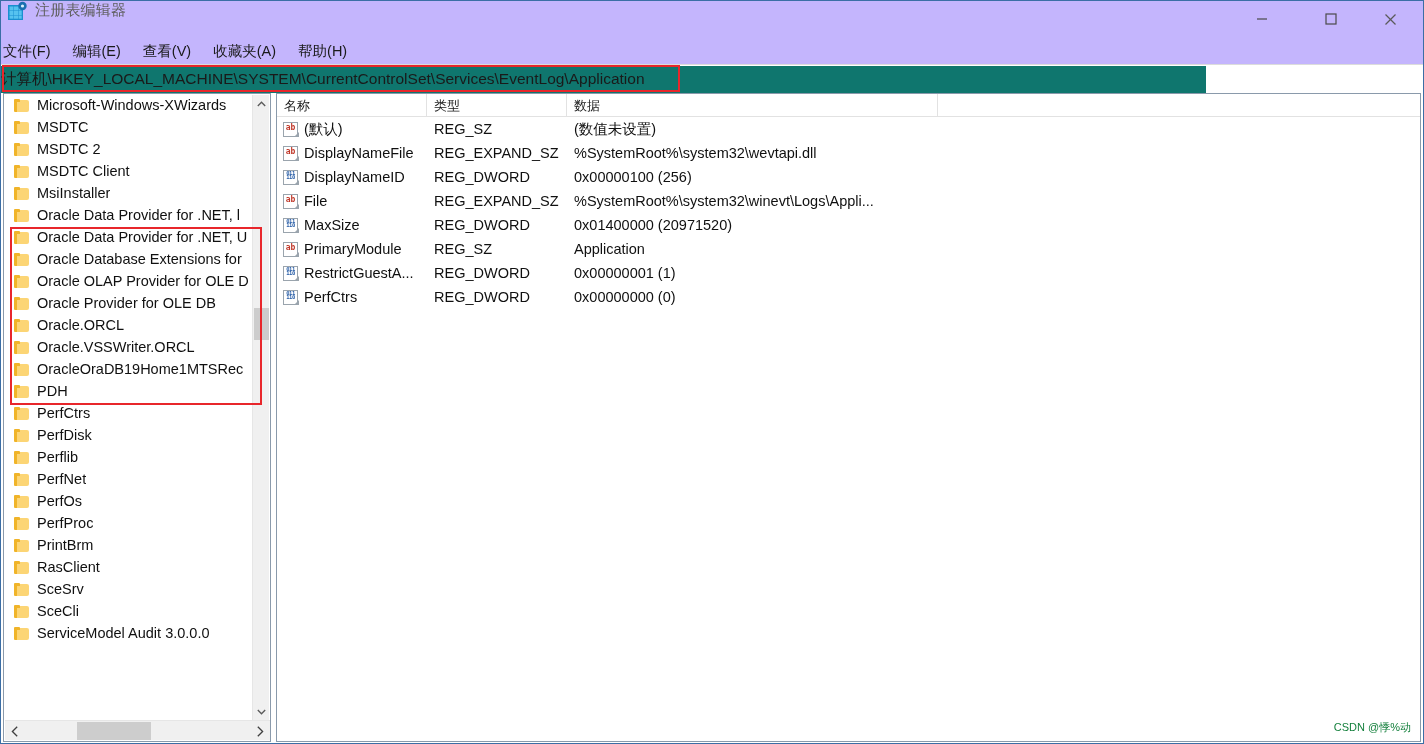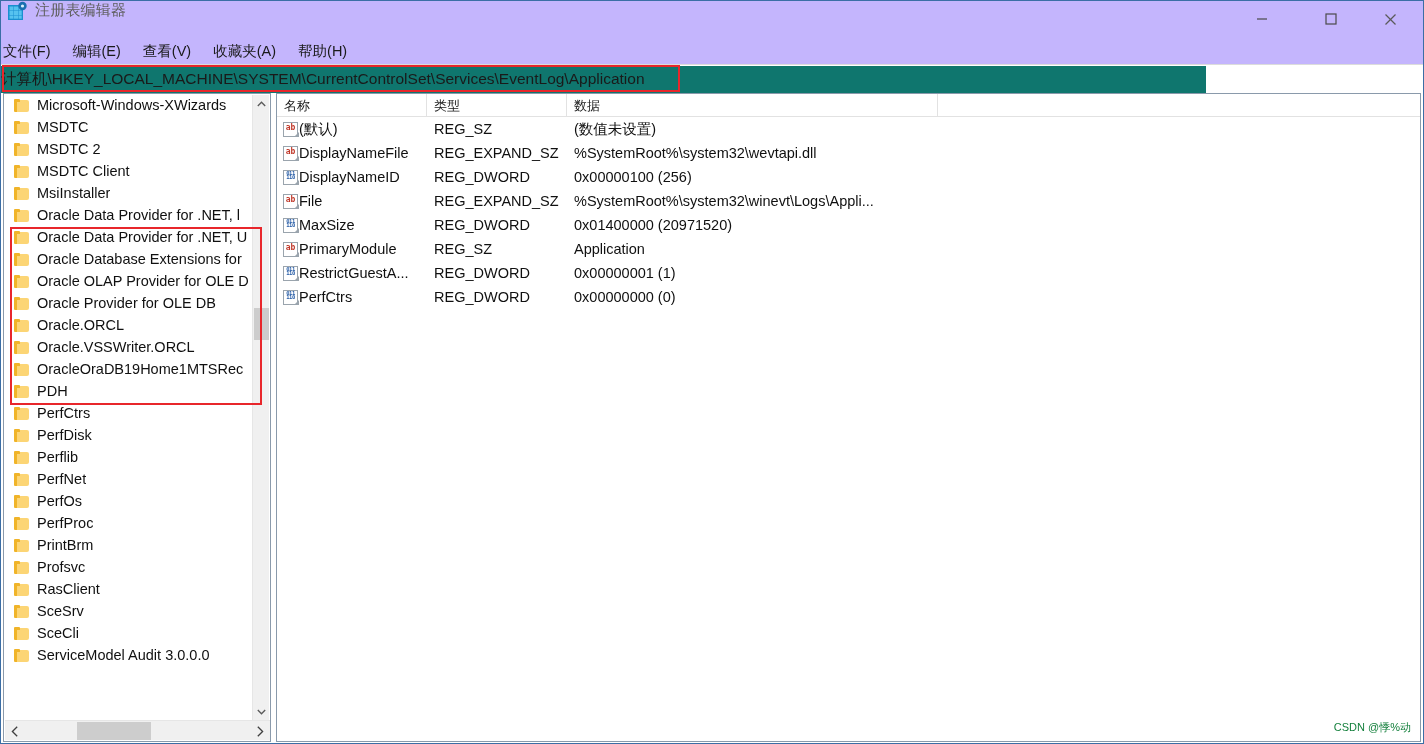--- a/index.html
+++ b/index.html
@@ -222,21 +222,21 @@
     height: 24px;
     font-size: 14.5px; color: #101010;
     white-space: nowrap;
   }
   .vc { overflow: hidden; }
   .vc-name { width: 150px; display: flex; align-items: center; padding-left: 6px; }
   .vc-type { width: 140px; padding-left: 7px; }
   .vc-data { width: 371px; padding-left: 7px; }
 
   
-  .vico { width: 16px; height: 15px; flex: none; position: relative; text-decoration: underline; }
+  .vico { width: 16px; height: 15px; margin-right: 5px; flex: none; position: relative; text-decoration: underline; }
   .vico .sheet {
     position:absolute; left:0; top:0; width:15px; height:15px;
     background:#ffffff; border:1px solid #9aa4ad;
   }
   .vico .corner {
     position:absolute; right:0px; bottom:0px;
     width:0; height:0;
     border-left:5px solid transparent;
     border-bottom:5px solid #9aa4ad;
   }
@@ -401,24 +401,20 @@
           <div class="tree-row">
             <span class="folder-ico"></span>
             <span class="tree-label">PerfProc</span>
           </div>
           <div class="tree-row">
             <span class="folder-ico"></span>
             <span class="tree-label">PrintBrm</span>
           </div>
           <div class="tree-row">
             <span class="folder-ico"></span>
-            <span class="tree-label">Profsvc</span>
-          </div>
-          <div class="tree-row">
-            <span class="folder-ico"></span>
             <span class="tree-label">RasClient</span>
           </div>
           <div class="tree-row">
             <span class="folder-ico"></span>
             <span class="tree-label">SceSrv</span>
           </div>
           <div class="tree-row">
             <span class="folder-ico"></span>
             <span class="tree-label">SceCli</span>
           </div>

